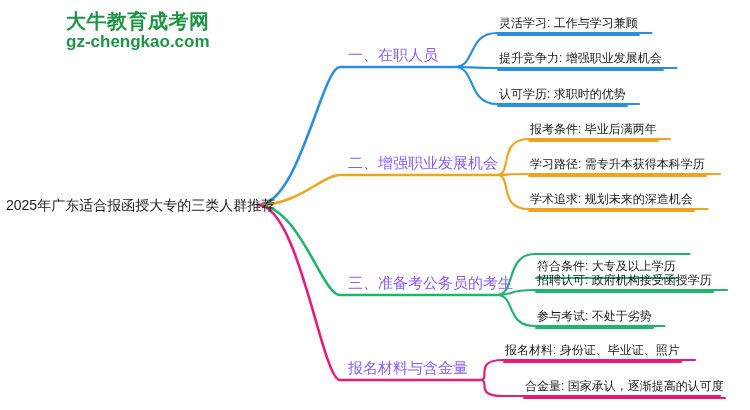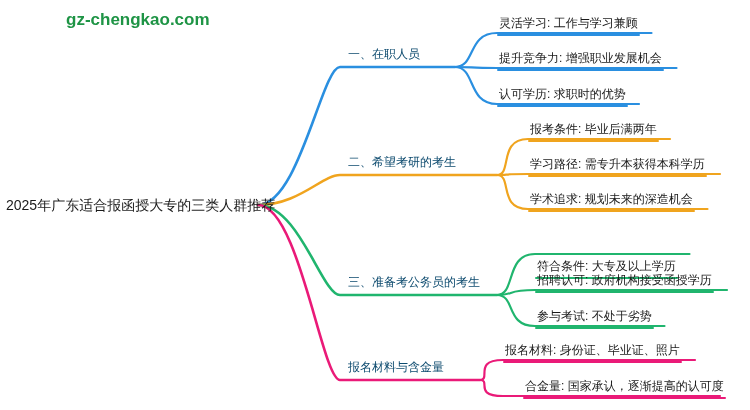--- a/index.html
+++ b/index.html
@@ -71,22 +71,22 @@
     font-size: 14px;
     color: #1a1a1a;
     white-space: nowrap;
     line-height: 18px;
     text-align: right;
   }
 
   
   .branch-label {
     position: absolute;
-    font-size: 12px;
-    color: #0c4a6e;
+    font-size: 15px;
+    color: #8b5cf6;
     white-space: nowrap;
     line-height: 17px;
   }
 
   
   .leaf {
     position: absolute;
     white-space: nowrap;
   }
   .leaf-text {
@@ -121,41 +121,42 @@
       <path d="M 497 295 C 516 295 505 254 535 254 L 689.5 254" fill="none" stroke="#20b56e" stroke-width="2.2" stroke-linecap="round"></path>
       <path d="M 497 295 C 516 295 505 290 535 290 L 727 290" fill="none" stroke="#20b56e" stroke-width="2.2" stroke-linecap="round"></path>
       <path d="M 497 295 C 516 295 505 326 535 326 L 664.5 326" fill="none" stroke="#20b56e" stroke-width="2.2" stroke-linecap="round"></path>
       <path d="M 258 205 C 299 205 322 380 340 380 L 480 380" fill="none" stroke="#ea1a78" stroke-width="2.6" stroke-linecap="round"></path>
       <path d="M 480 380 C 491.5 380 473 360 503 360 L 695 360" fill="none" stroke="#ea1a78" stroke-width="2.2" stroke-linecap="round"></path>
       <path d="M 480 380 C 491.5 380 473 396 503 396 L 720 396" fill="none" stroke="#ea1a78" stroke-width="2.2" stroke-linecap="round"></path>
     </svg>
 
   <div class="logo-wrap">
     <div class="logo-text">
+      <div class="logo-cn">大牛教育成考网</div>
       <div class="logo-url">gz-chengkao.com</div>
     </div>
   </div>
 
   <div class="root-node">2025年广东适合报函授大专的三类人群推荐</div>
 
   <div id="nodes">
       <div class="branch-label" style="left: 348px; top: 46px;">一、在职人员</div>
       <div class="leaf" style="left: 497px; top: 15px;">
         <span class="leaf-text">灵活学习: 工作与学习兼顾</span>
         <span class="leaf-underline" style="background: rgb(42, 143, 224);"></span>
       </div>
       <div class="leaf" style="left: 497px; top: 50px;">
         <span class="leaf-text">提升竞争力: 增强职业发展机会</span>
         <span class="leaf-underline" style="background: rgb(42, 143, 224);"></span>
       </div>
       <div class="leaf" style="left: 497px; top: 86px;">
         <span class="leaf-text">认可学历: 求职时的优势</span>
         <span class="leaf-underline" style="background: rgb(42, 143, 224);"></span>
       </div>
-      <div class="branch-label" style="left: 348px; top: 154px;">二、希望考研的考生</div>
+      <div class="branch-label" style="left: 348px; top: 154px;">二、增强职业发展机会</div>
       <div class="leaf" style="left: 528px; top: 121px;">
         <span class="leaf-text">报考条件: 毕业后满两年</span>
         <span class="leaf-underline" style="background: rgb(240, 164, 30);"></span>
       </div>
       <div class="leaf" style="left: 528px; top: 156px;">
         <span class="leaf-text">学习路径: 需专升本获得本科学历</span>
         <span class="leaf-underline" style="background: rgb(240, 164, 30);"></span>
       </div>
       <div class="leaf" style="left: 528px; top: 191px;">
         <span class="leaf-text">学术追求: 规划未来的深造机会</span>

